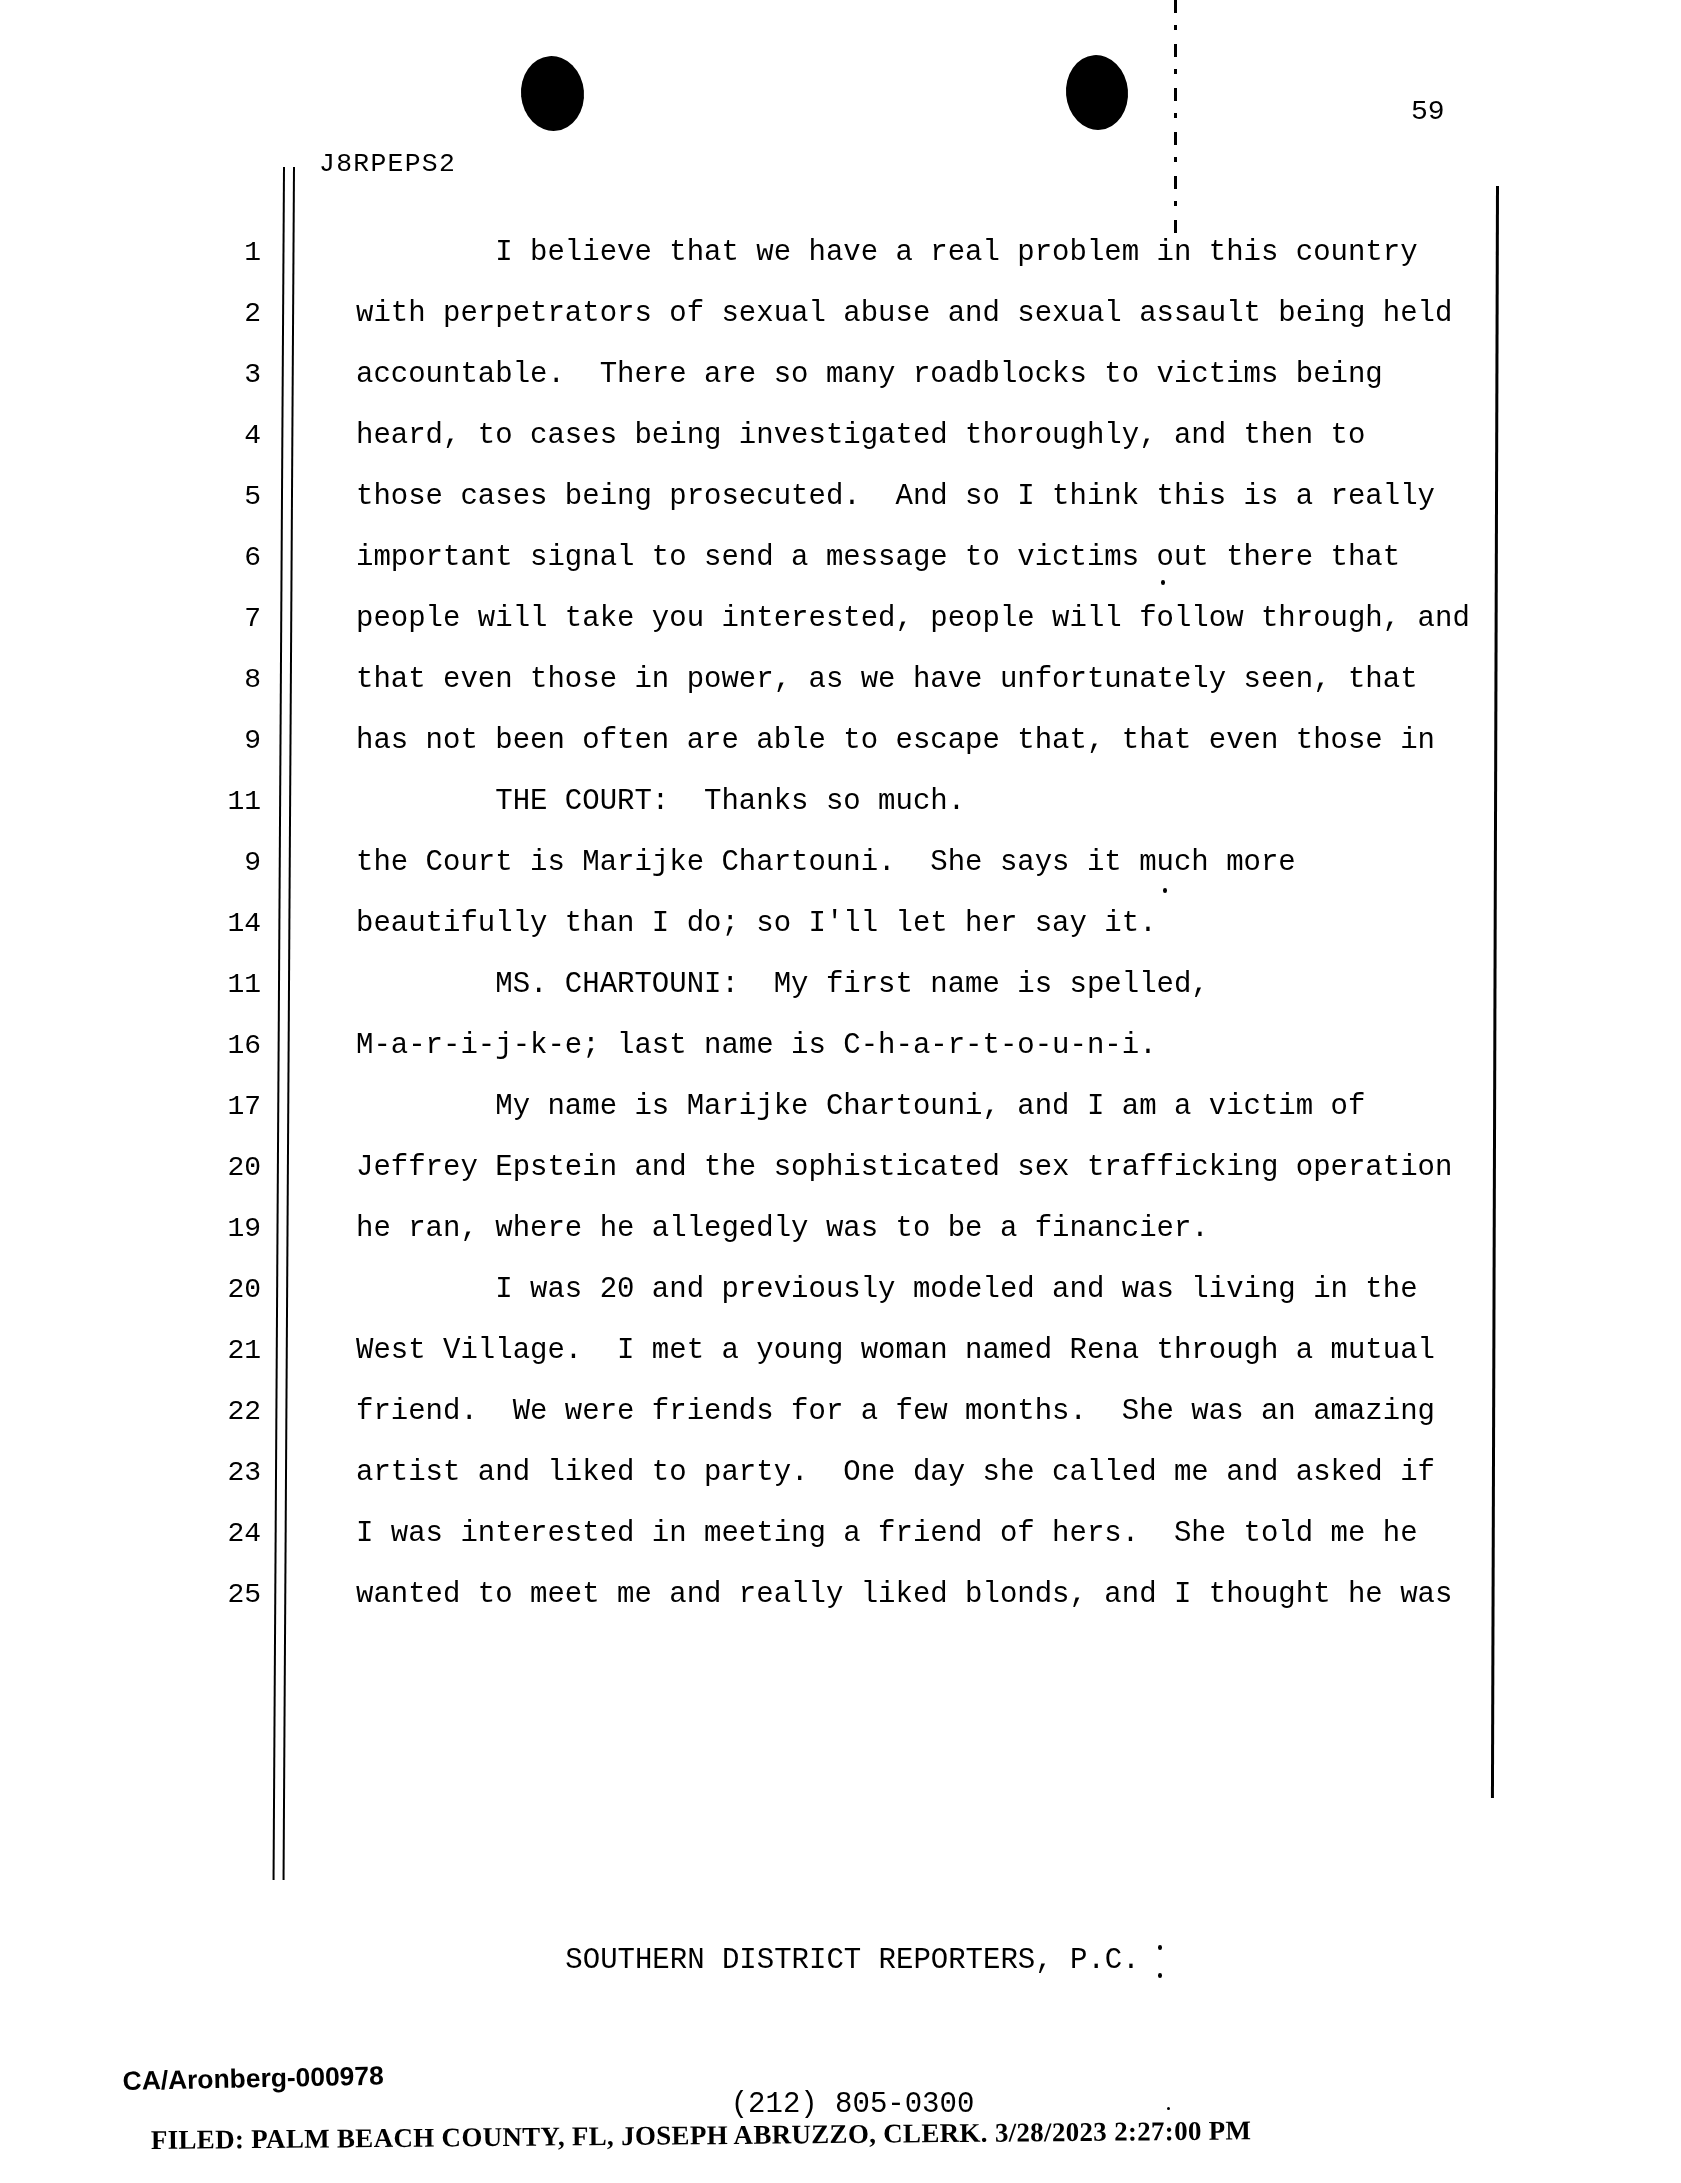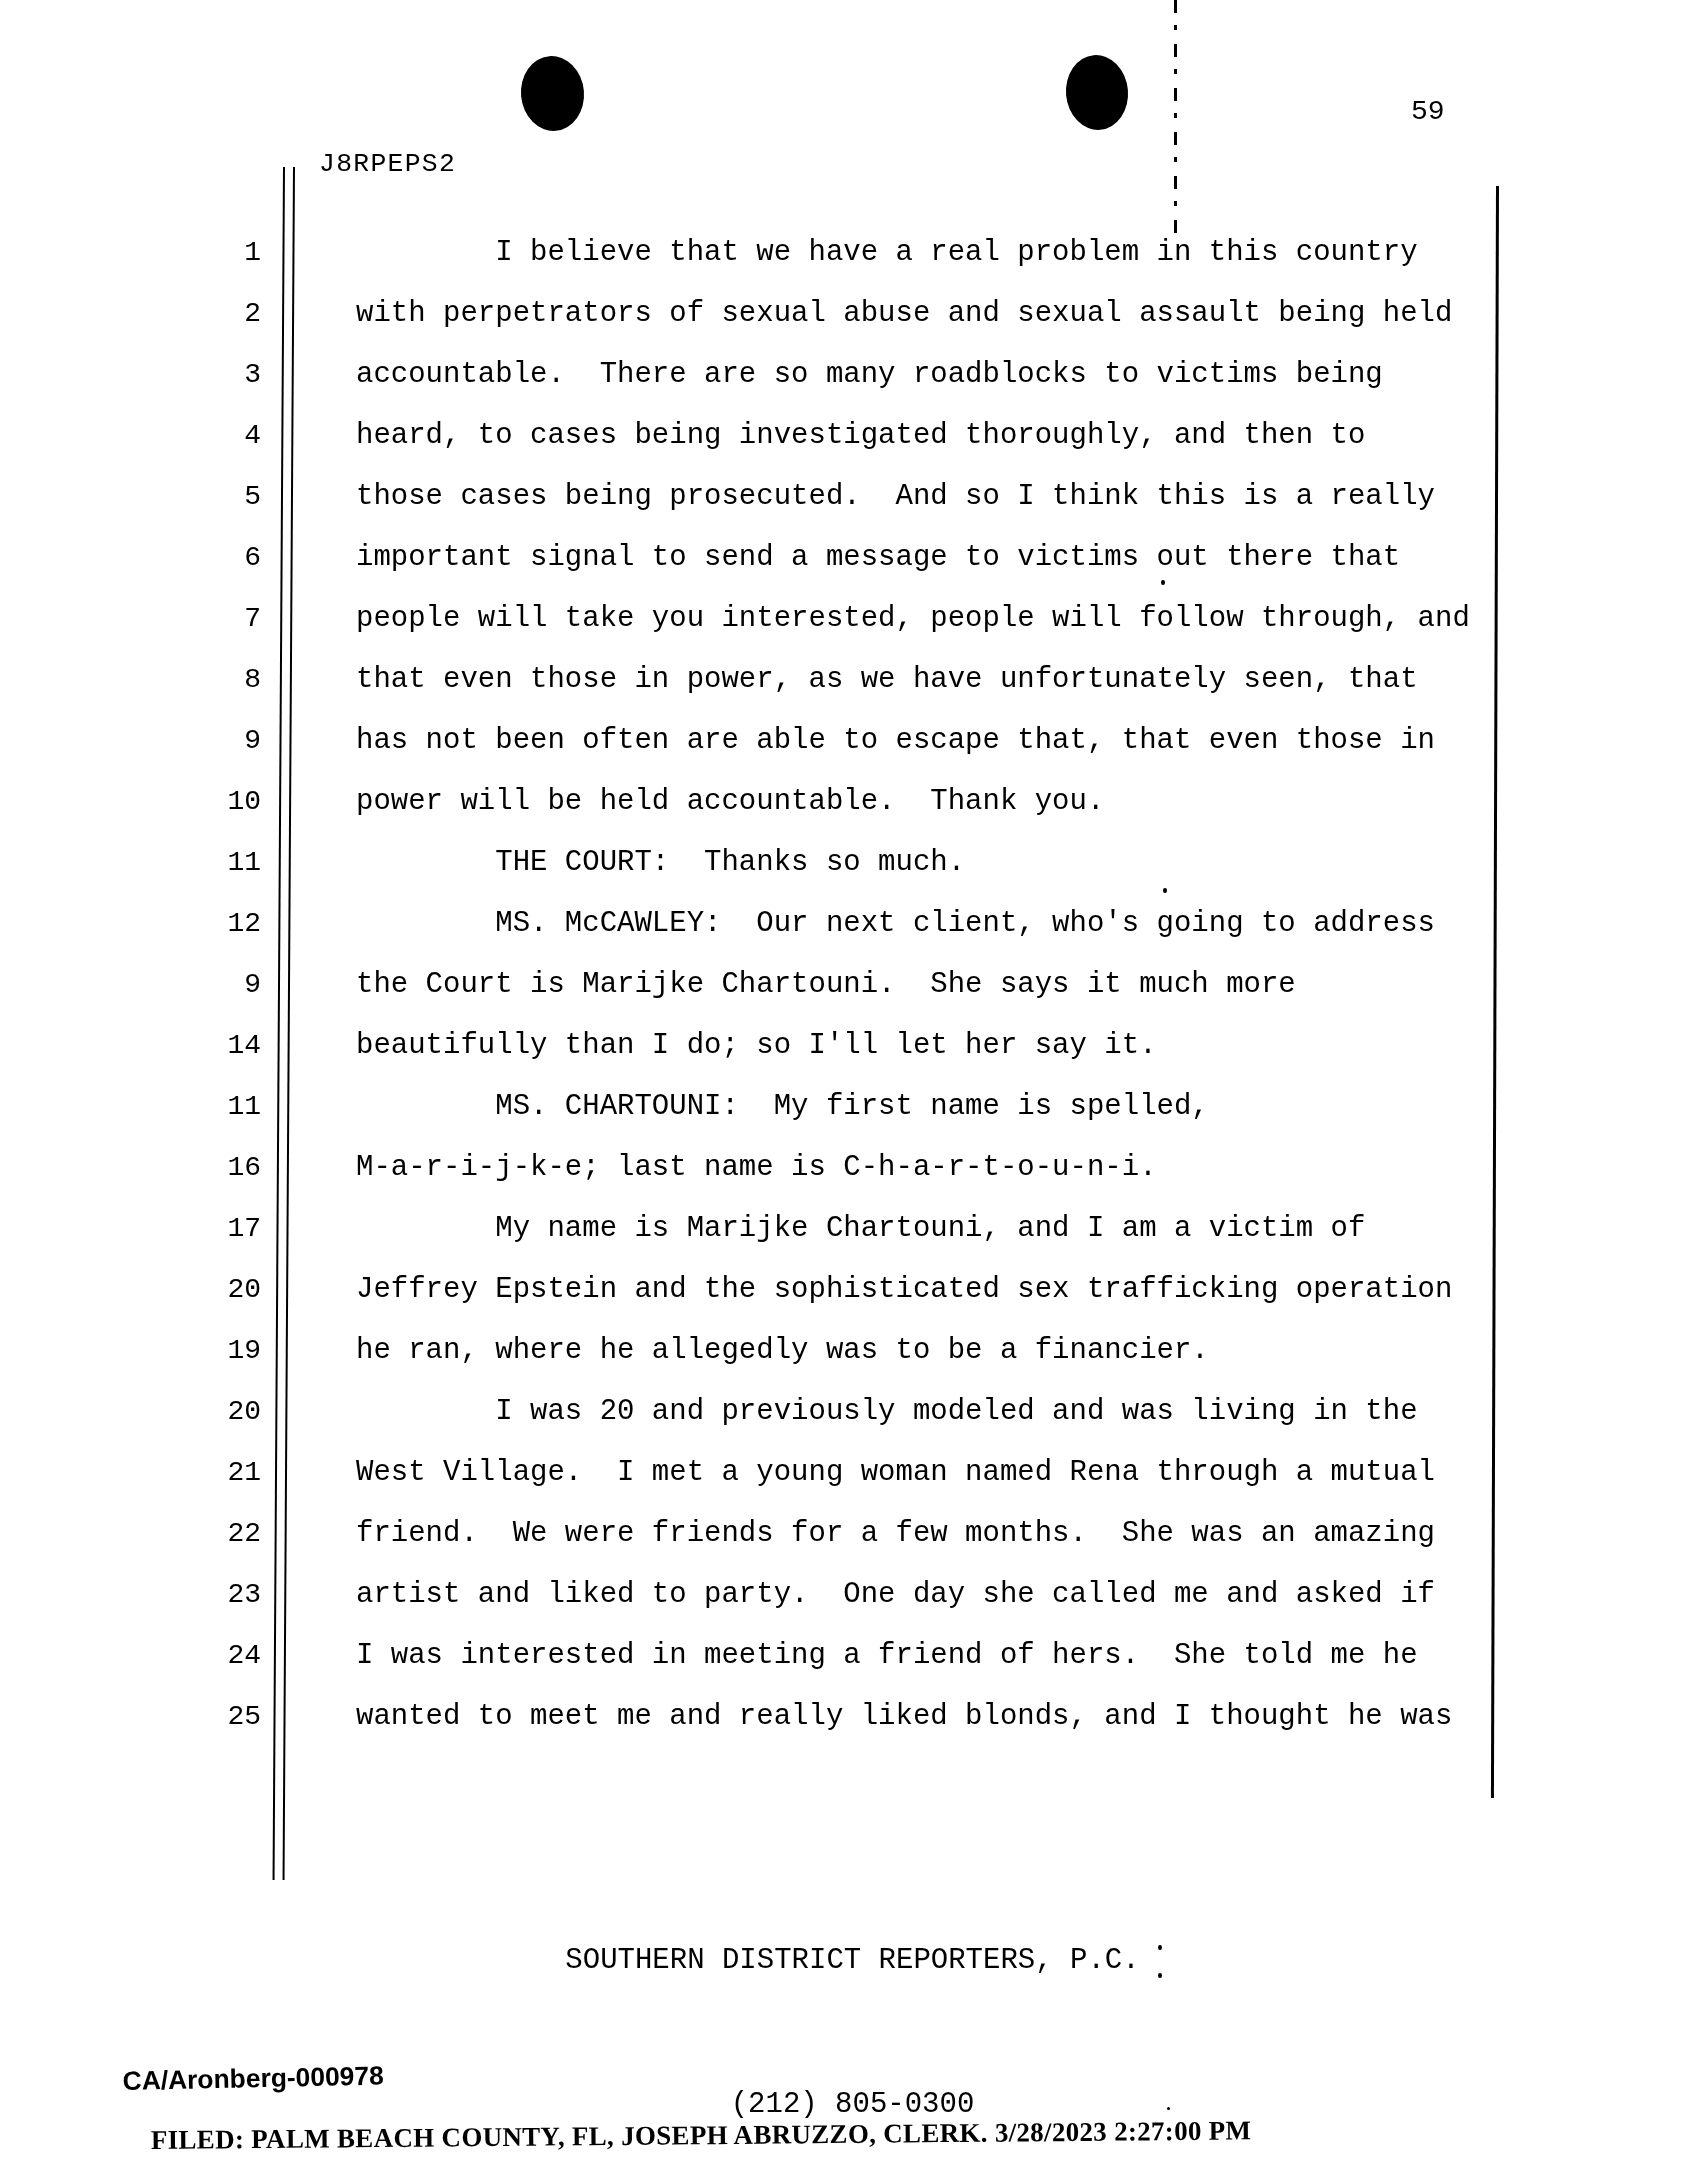--- a/index.html
+++ b/index.html
@@ -130,34 +130,26 @@
     <div class="line">
       <span class="num">8</span>
       <span class="txt">that even those in power, as we have unfortunately seen, that</span>
     </div>
 
     <div class="line">
       <span class="num">9</span>
       <span class="txt">has not been often are able to escape that, that even those in</span>
     </div>
 
-    <div class="line">
-      <span class="num">10</span>
-      <span class="txt">power will be held accountable.  Thank you.</span>
-    </div>
 
     <div class="line">
       <span class="num">11</span>
       <span class="txt">        THE COURT:  Thanks so much.</span>
     </div>
 
-    <div class="line">
-      <span class="num">12</span>
-      <span class="txt">        MS. McCAWLEY:  Our next client, who's going to address</span>
-    </div>
 
     <div class="line">
       <span class="num">9</span>
       <span class="txt">the Court is Marijke Chartouni.  She says it much more</span>
     </div>
 
     <div class="line">
       <span class="num">14</span>
       <span class="txt">beautifully than I do; so I'll let her say it.</span>
     </div>

